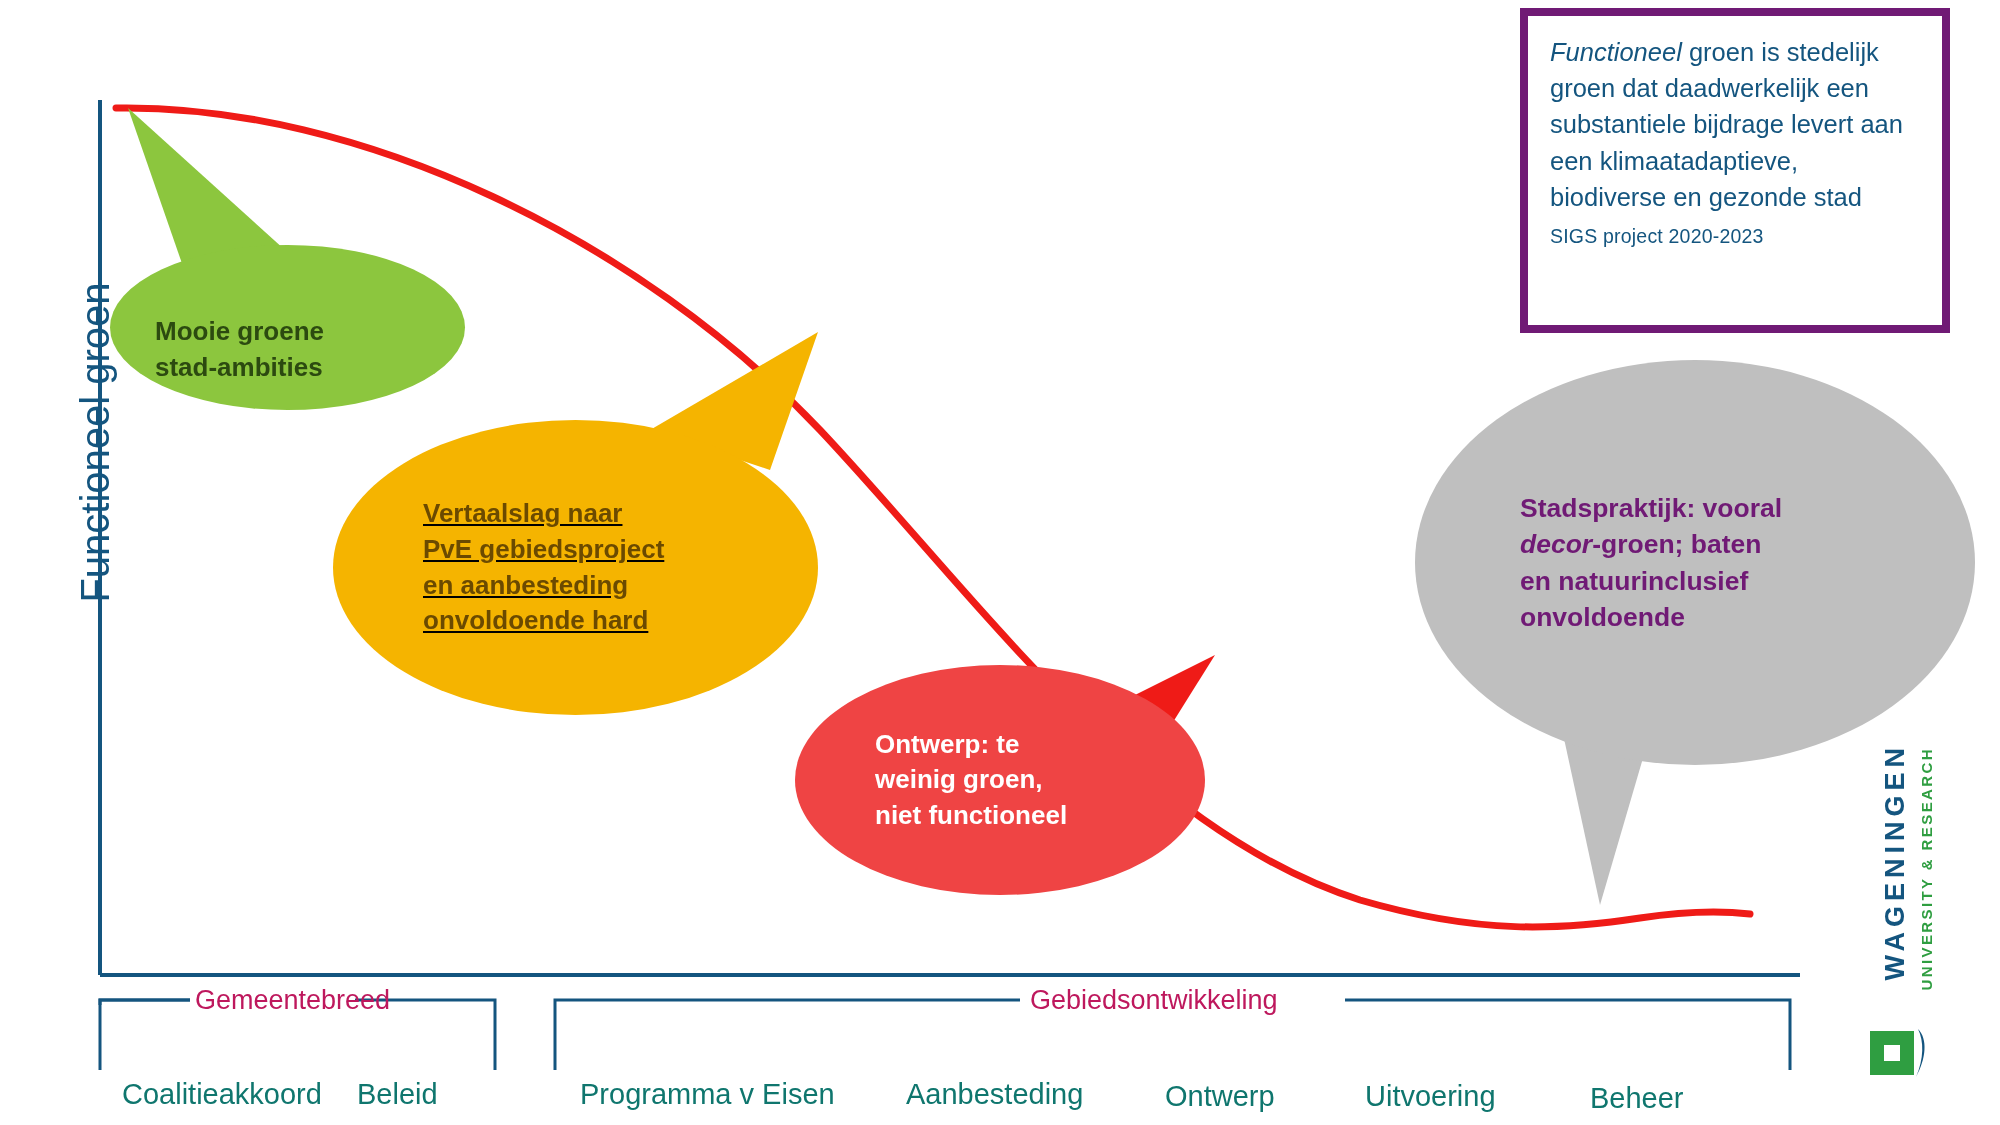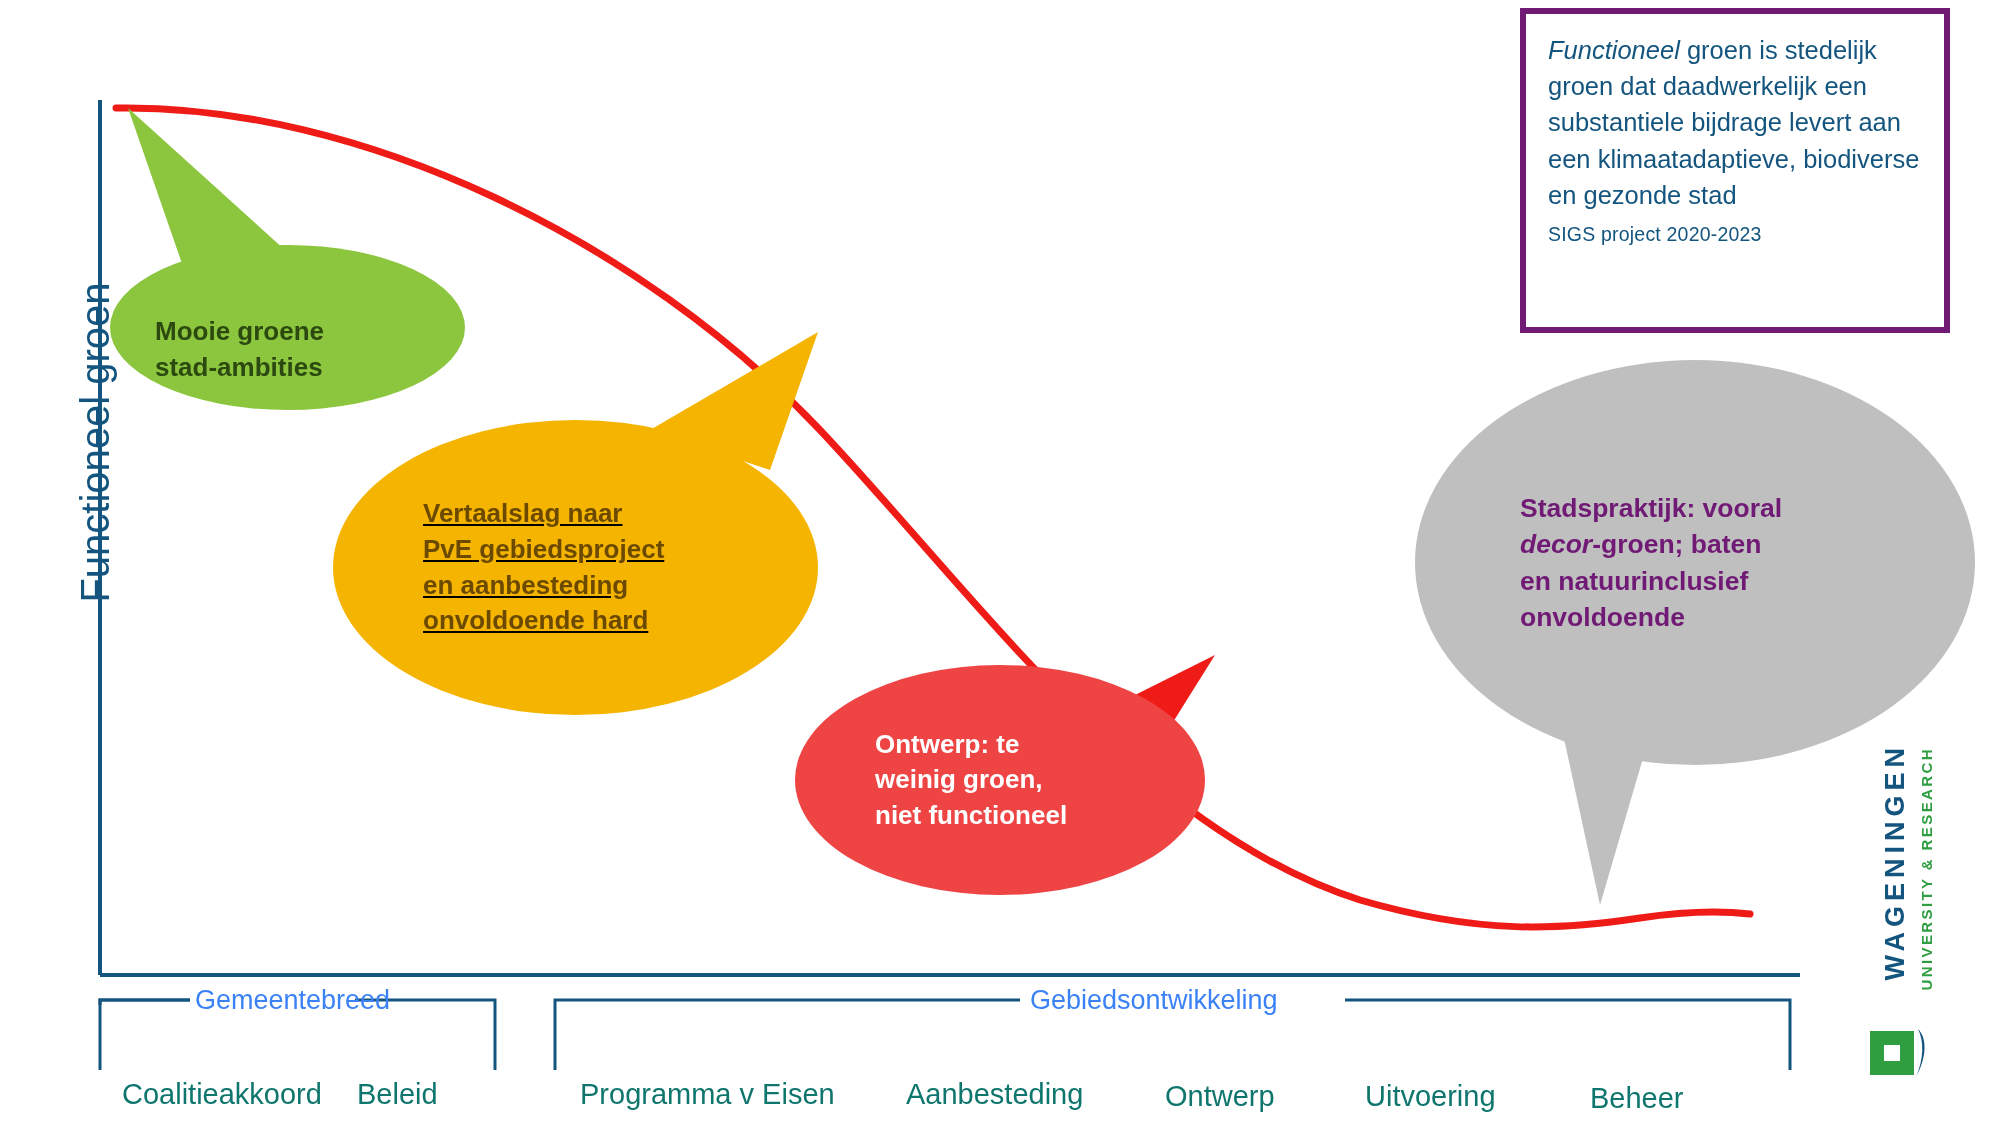--- a/index.html
+++ b/index.html
@@ -29,21 +29,21 @@
     letter-spacing: 0.1px;
   }
 
   
   .def-box {
     position: absolute;
     left: 1520px;
     top: 8px;
     width: 430px;
     height: 325px;
-    border: 6px solid #701a75;
+    border: 8px solid #701a75;
     box-sizing: border-box;
     padding: 18px 22px 10px 22px;
     color: #14557f;
   }
   .def-text {
     font-size: 25.5px;
     line-height: 1.42;
     color: #14557f;
   }
   .def-text .ital { font-style: italic; }
@@ -149,21 +149,21 @@
   
   .phase-label {
     position: absolute;
     color: #0f766e;
     font-size: 29px;
     white-space: nowrap;
     margin-top: 40px;
   }
   .group-label {
     position: absolute;
-    color: #3b82f6;
+    color: #be185d;
     font-size: 27px;
     white-space: nowrap;
   }
 
   
   #wur-logo {
     position: absolute;
     left: 1862px;
     top: 735px;
     width: 120px;

